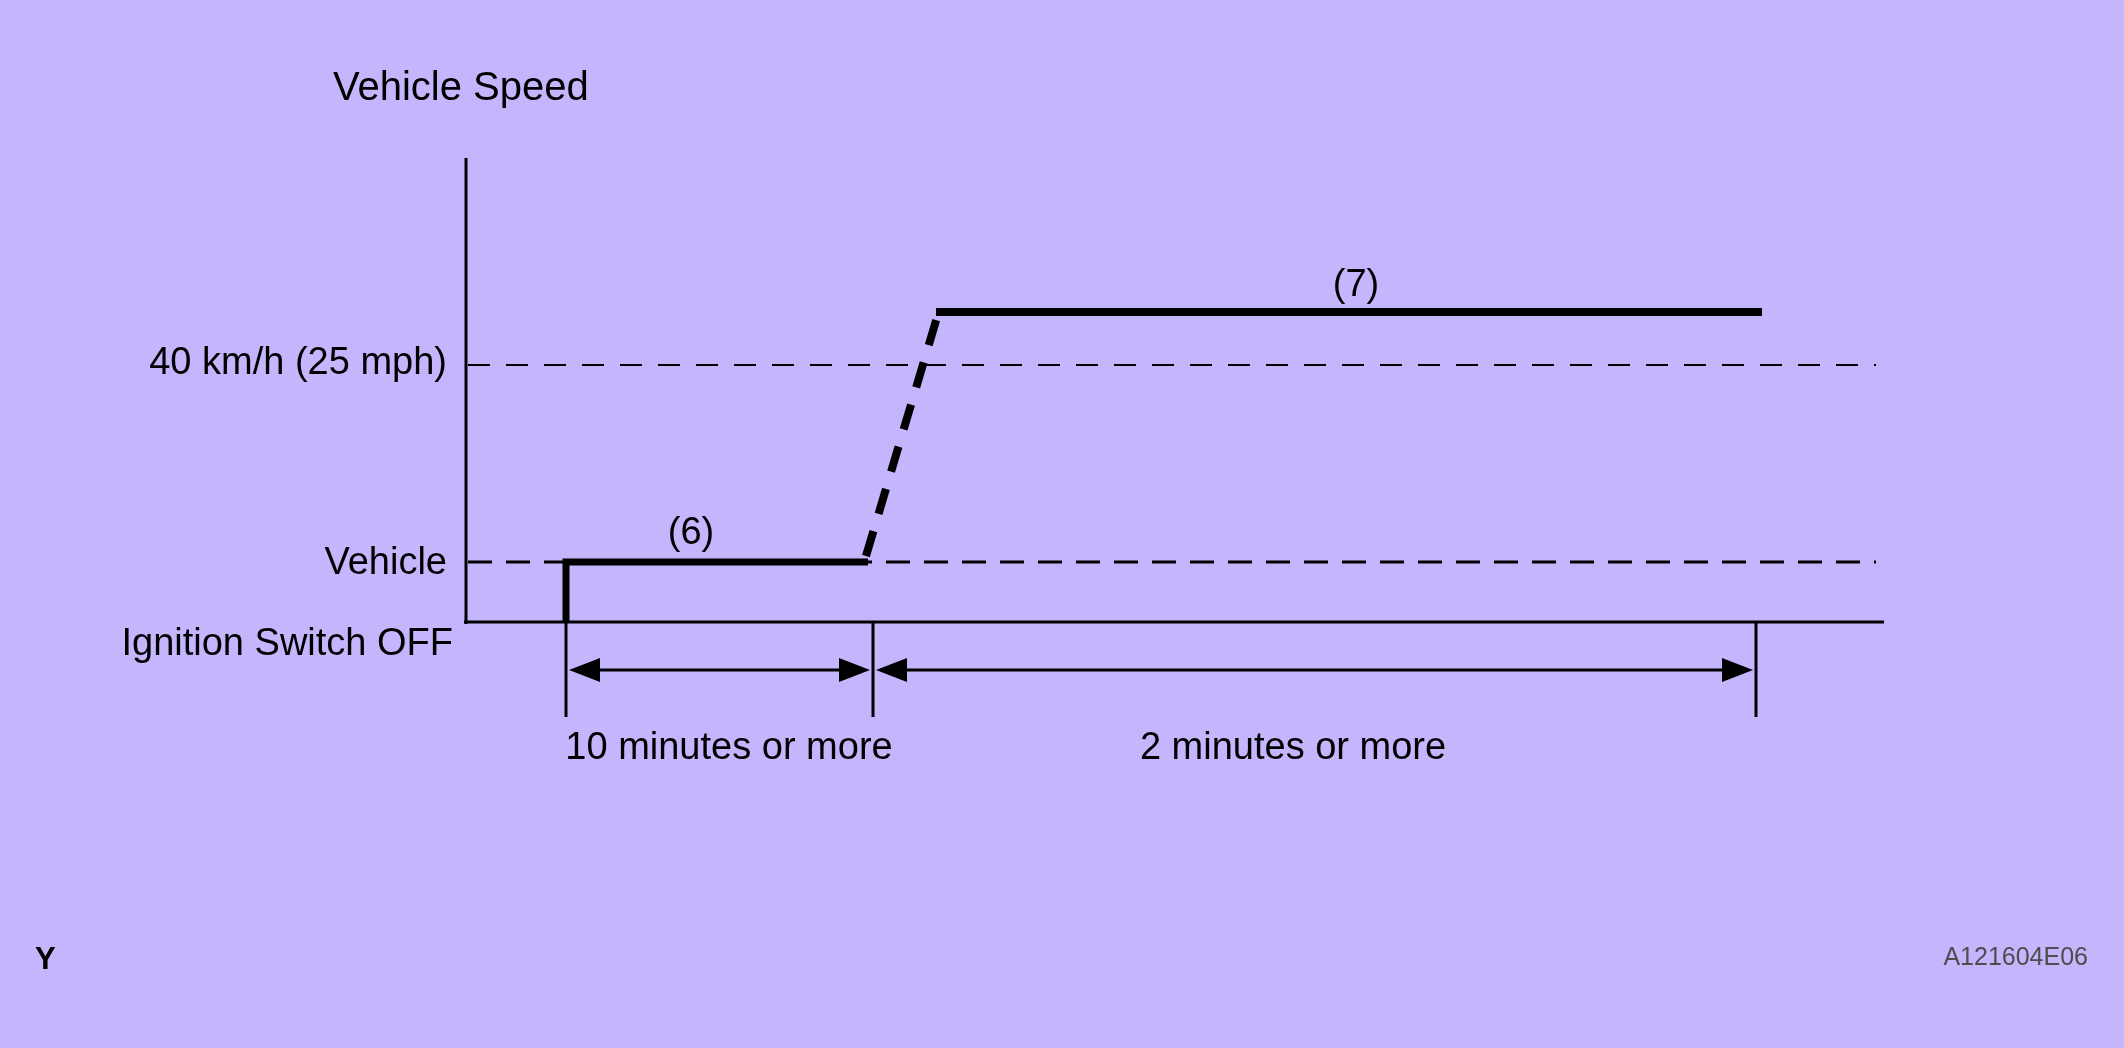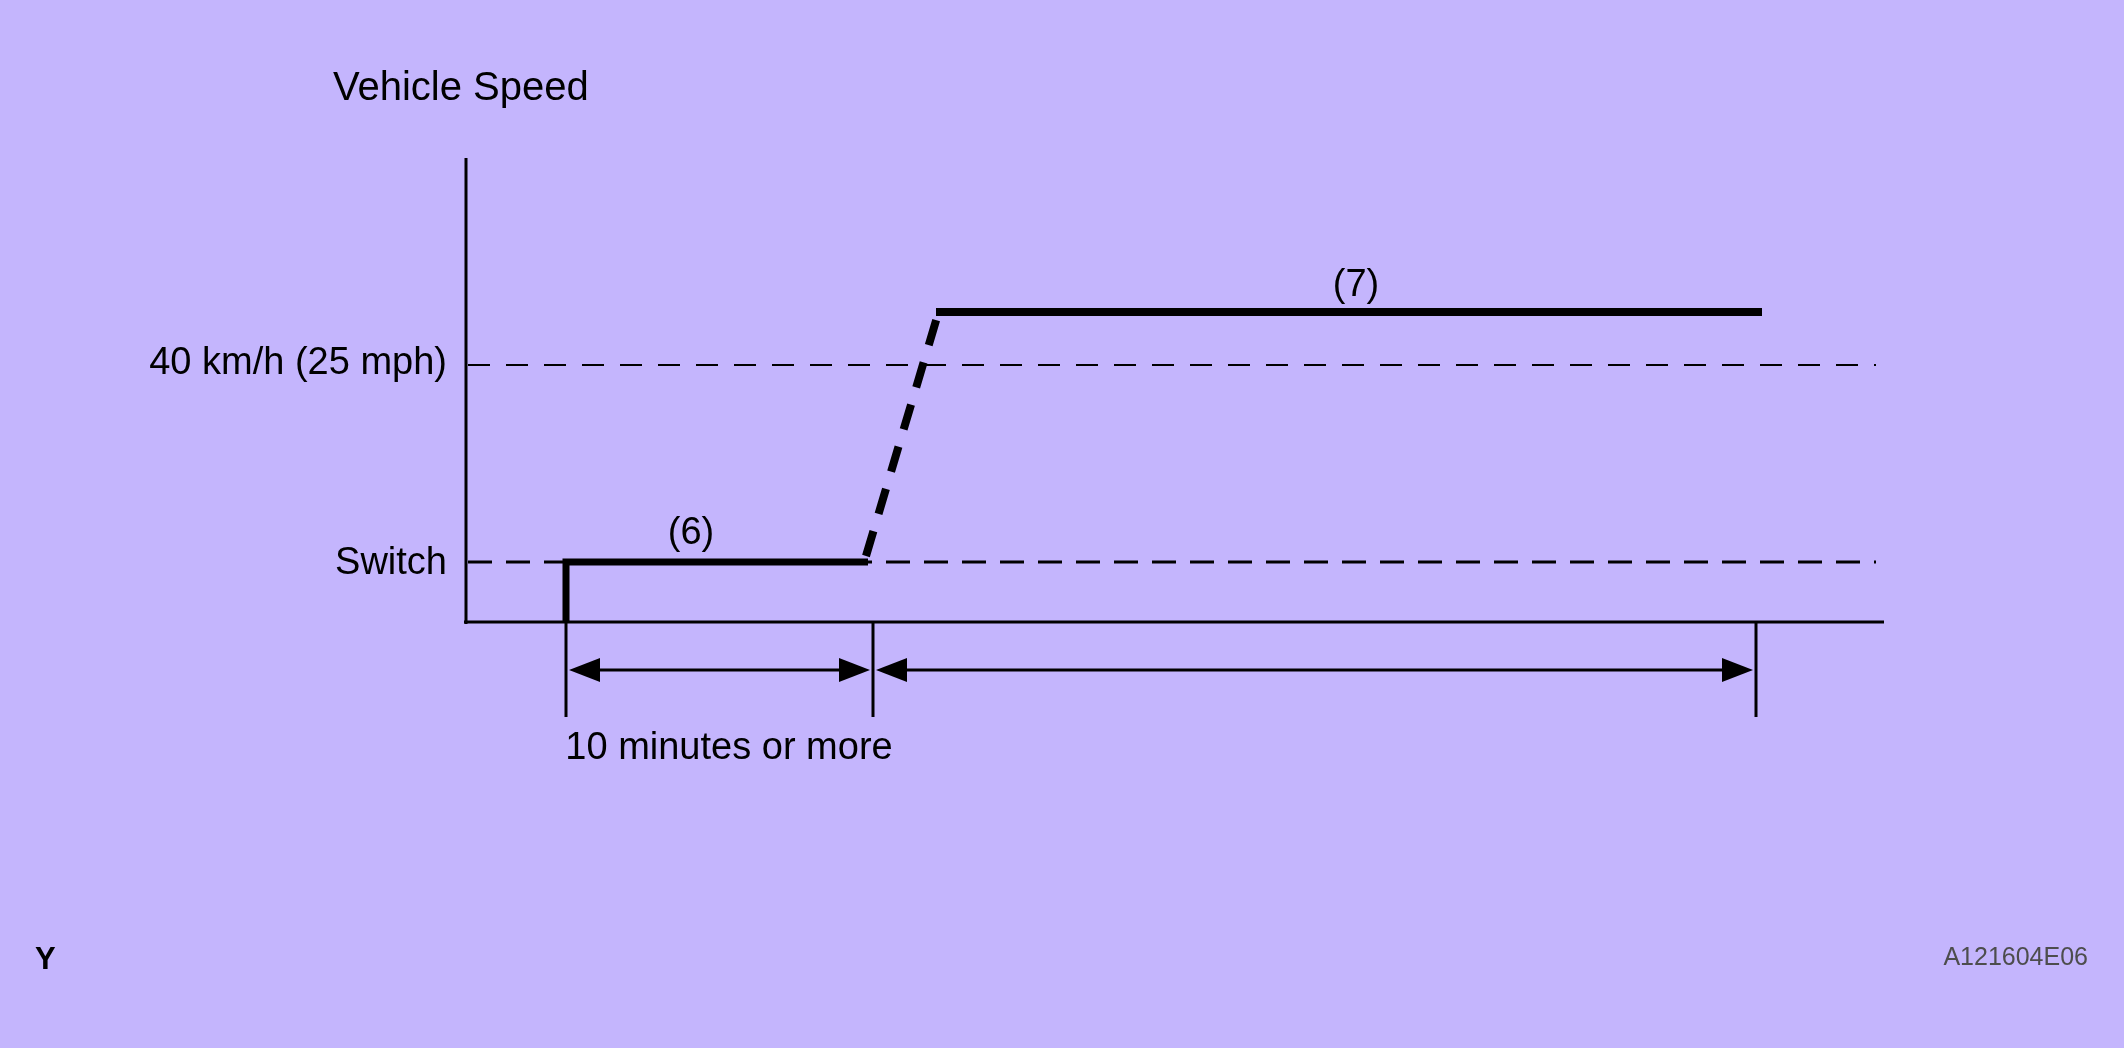--- a/index.html
+++ b/index.html
@@ -82,27 +82,29 @@
 
     <line x1="897" y1="670" x2="1732" y2="670" stroke="#000000" stroke-width="3"></line>
     <polygon points="876,670 907,658 907,682" fill="#000000"></polygon>
     <polygon points="1753,670 1722,658 1722,682" fill="#000000"></polygon>
   </svg>
 
   <div class="lbl title" style="left:333px; top:66px;">Vehicle Speed</div>
 
   <div class="lbl right-align" style="right:1677px; top:342px;">40 km/h (25 mph)</div>
 
-  <div class="lbl right-align" style="right:1677px; top:542px;">Switch</div>
+  <div class="lbl right-align" style="right:1677px; top:542px;">Vehicle</div>
 
+  <div class="lbl right-align" style="right:1671px; top:623px;">Ignition Switch OFF</div>
 
   <div class="lbl centered" style="left:691px; top:512px;">(6)</div>
 
   <div class="lbl centered" style="left:1356px; top:264px;">(7)</div>
 
   <div class="lbl centered" style="left:717px; top:727px;margin-left:12px;">10 minutes or more</div>
 
+  <div class="lbl centered" style="left:1293px; top:727px;">2 minutes or more</div>
 
   <div class="lbl page-marker" style="left:35px; top:943px;">Y</div>
 
   <div class="lbl figure-code" style="right:36px; top:944px;">A121604E06</div>
 
 </div>
 
 </body></html>

